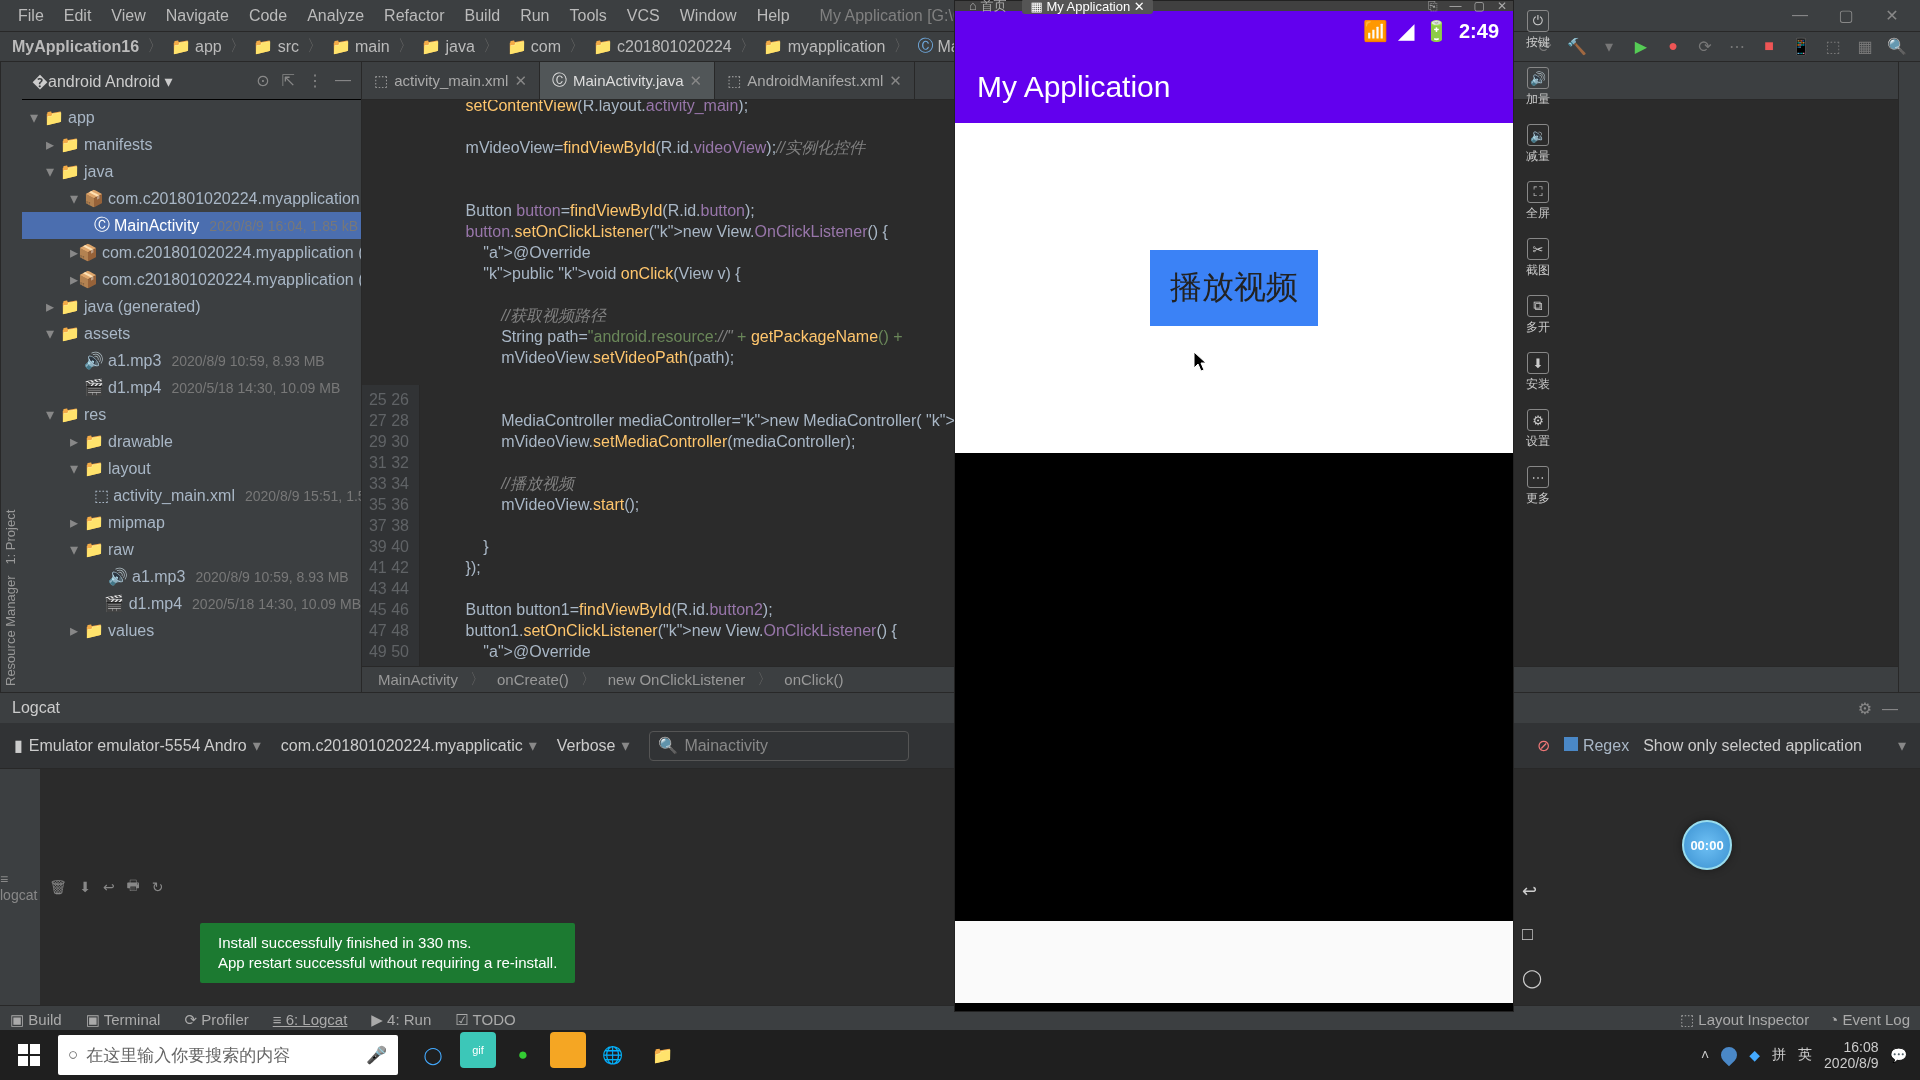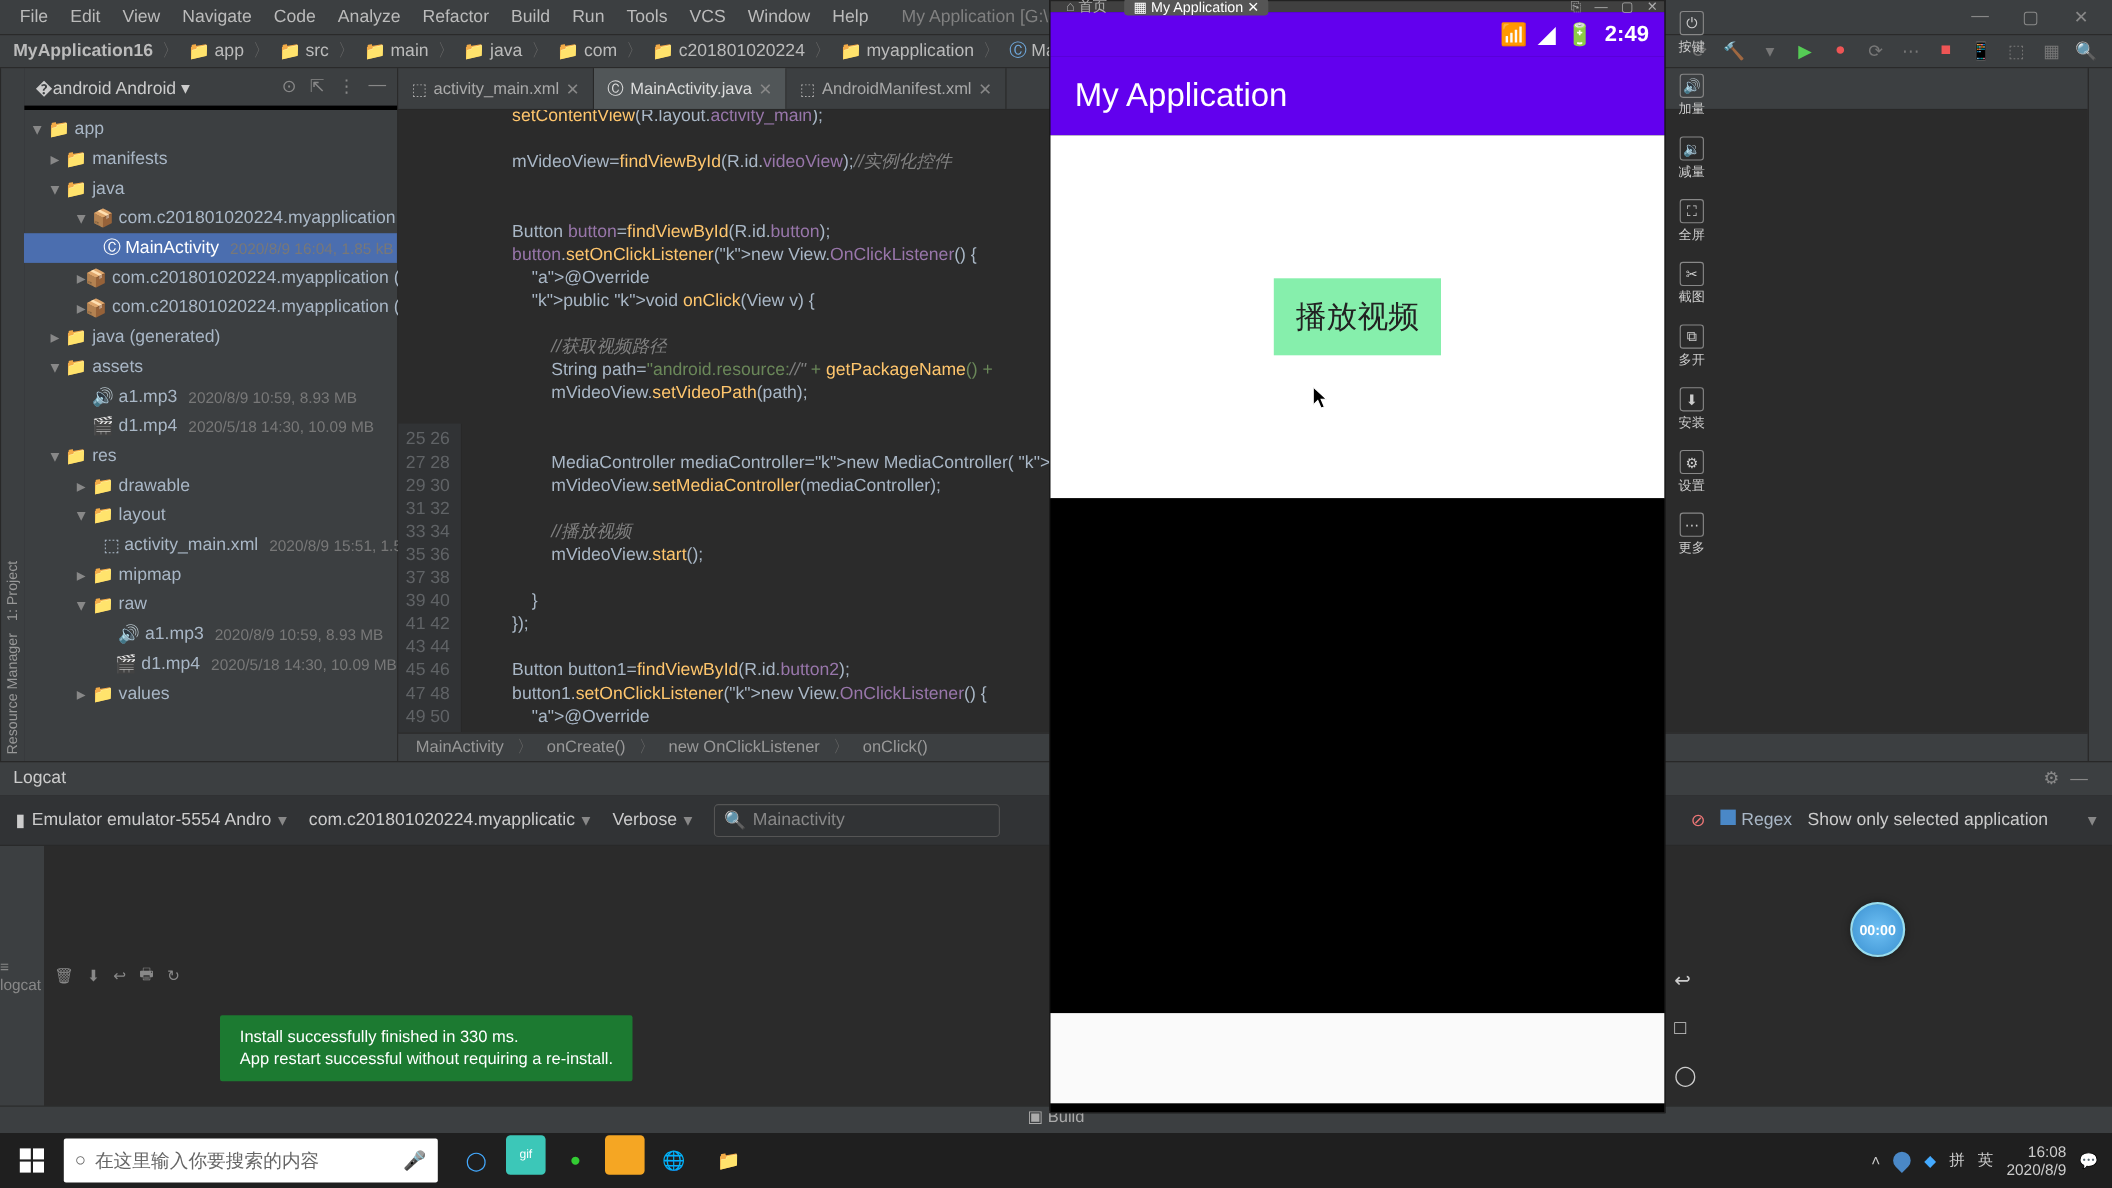--- a/index.html
+++ b/index.html
@@ -18,21 +18,21 @@
 .sep { color: #666; }
 .tbicon { width: 22px; text-align: center; color: #777; }
 .breadcrumb .right { margin-left: auto; display: flex; gap: 10px; }
 
 
 .body { display: flex; height: 630px; position: relative; }
 .leftstrip { width: 22px; background: #3c3f41; border-right: 1px solid #282828; writing-mode: vertical-rl; transform: rotate(180deg); font-size: 13px; color: #999; text-align: left; padding: 6px 2px; }
 .rightstrip { width: 22px; background: #3c3f41; border-left: 1px solid #282828; writing-mode: vertical-rl; font-size: 13px; color: #999; text-align: left; padding: 6px 2px; }
 
 .sidebar { width: 340px; background: #3c3f41; border-right: 1px solid #282828; display: flex; flex-direction: column; }
-.sidehead { height: 38px; display: flex; align-items: center; padding: 0 10px; border-bottom: 4px solid #000000; color: #ccc; font-size: 16px; justify-content: space-between; }
+.sidehead { height: 38px; display: flex; align-items: center; padding: 0 10px; border-bottom: 1px solid #000000; color: #ccc; font-size: 16px; justify-content: space-between; }
 .sidehead .right { display: flex; gap: 12px; color: #888; }
 .tree { flex: 1; overflow: auto; font-size: 16px; padding: 4px 0; }
 .tree .row { display: flex; align-items: center; height: 27px; padding-left: 8px; white-space: nowrap; }
 .tree .row.sel { background: #4b6eaf; color: #fff; }
 .tree .meta { color: #787878; margin-left: 10px; font-size: 14px; }
 .ind1 { padding-left: 24px !important; }
 .ind2 { padding-left: 48px !important; }
 .ind3 { padding-left: 72px !important; }
 .twisty { width: 14px; color: #888; }
 .ficon { width: 20px; text-align: center; margin-right: 4px; }
@@ -60,35 +60,35 @@
 .dd .caret { color: #888; }
 .searchbox { flex: 0 0 260px; border: 1px solid #555; border-radius: 4px; height: 30px; display: flex; align-items: center; padding: 0 8px; color: #888; gap: 6px; }
 .logfilters .rt { margin-left: auto; display: flex; align-items: center; gap: 14px; }
 .cb { width: 14px; height: 14px; background: #4a88c7; display: inline-block; }
 .logstrip { display: flex; flex: 1; }
 .logsidestrip { width: 40px; background: #3c3f41; display: flex; align-items: center; gap: 12px; padding: 6px 0; color: #888; font-size: 14px; }
 .logbody { flex: 1; padding: 6px 10px; color: #999; font-size: 15px; position: relative; }
 .toast { position: absolute; left: 200px; top: 230px; background: #1c7a31; color: #fff; padding: 10px 18px; font-size: 15px; border-radius: 2px; line-height: 20px; }
 
 
-.toolfooter { height: 28px; background: #3c3f41; border-top: 1px solid #282828; display: flex; align-items: center; font-size: 15px; padding: 0 10px; gap: 24px; color: #aaa; flex-direction: column; }
+.toolfooter { height: 28px; background: #3c3f41; border-top: 1px solid #282828; display: flex; align-items: center; font-size: 15px; padding: 0 10px; gap: 24px; color: #aaa; }
 .toolfooter .rt { margin-left: auto; display: flex; gap: 20px; }
 .statusbar { height: 28px; background: #3c3f41; border-top: 1px solid #282828; display: flex; align-items: center; font-size: 15px; padding: 0 10px; color: #999; }
 .statusbar .rt { margin-left: auto; display: flex; gap: 18px; align-items: center; }
 
 
 .emulator { position: absolute; left: 954px; top: 0; width: 560px; height: 1012px; background: #000; border: 1px solid #222; }
 .em-top { height: 10px; background: #404040; display: flex; align-items: center; justify-content: space-between; padding: 0 6px; font-size: 12px; color: #ccc; }
 .em-tabs { display: flex; gap: 8px; align-items: center; }
 .em-tab { padding: 0 8px; font-size: 13px; color: #aaa; }
 .em-tab.active { background: #555; border-radius: 3px; color: #fff; }
 .em-statusbar { height: 40px; background: #6200ee; display: flex; align-items: center; justify-content: flex-end; padding: 0 14px; color: #fff; gap: 10px; font-size: 20px; font-weight: 600; }
 .em-appbar { height: 72px; background: #6200ee; color: #fff; display: flex; align-items: center; padding: 0 22px; font-size: 30px; font-weight: 500; }
 .em-content { background: #fff; height: 330px; display: flex; align-items: center; justify-content: space-around; padding: 0 40px; }
-.em-btn { background: #86efac; color: #222; padding: 16px 20px; font-size: 28px; border: none; text-align: center; }
+.em-btn { background: #3b82f6; color: #222; padding: 16px 20px; font-size: 32px; border: none; text-align: center; }
 .em-black { background: #000; height: 468px; }
 .em-bottom { background: #fafafa; height: 82px; }
 .cursor { position: absolute; left: 1194px; top: 352px; width: 16px; height: 22px; }
 
 .em-ctrl { position: absolute; left: 1518px; top: 10px; width: 40px; display: flex; flex-direction: column; gap: 16px; align-items: center; color: #ccc; font-size: 12px; }
 .em-ctrl .ci { display: flex; flex-direction: column; align-items: center; gap: 2px; }
 .em-ctrl .ic { width: 22px; height: 22px; border: 1px solid #888; border-radius: 3px; display: flex; align-items: center; justify-content: center; font-size: 13px; }
 
 .recbubble { position: absolute; right: 188px; top: 820px; width: 50px; height: 50px; border-radius: 50%; background: radial-gradient(circle,#6ec0f4,#3a90d0); color: #fff; display: flex; align-items: center; justify-content: center; font-size: 13px; font-weight: bold; box-shadow: 0 0 8px rgba(0,0,0,.4); border: 2px solid #9de; }
 

